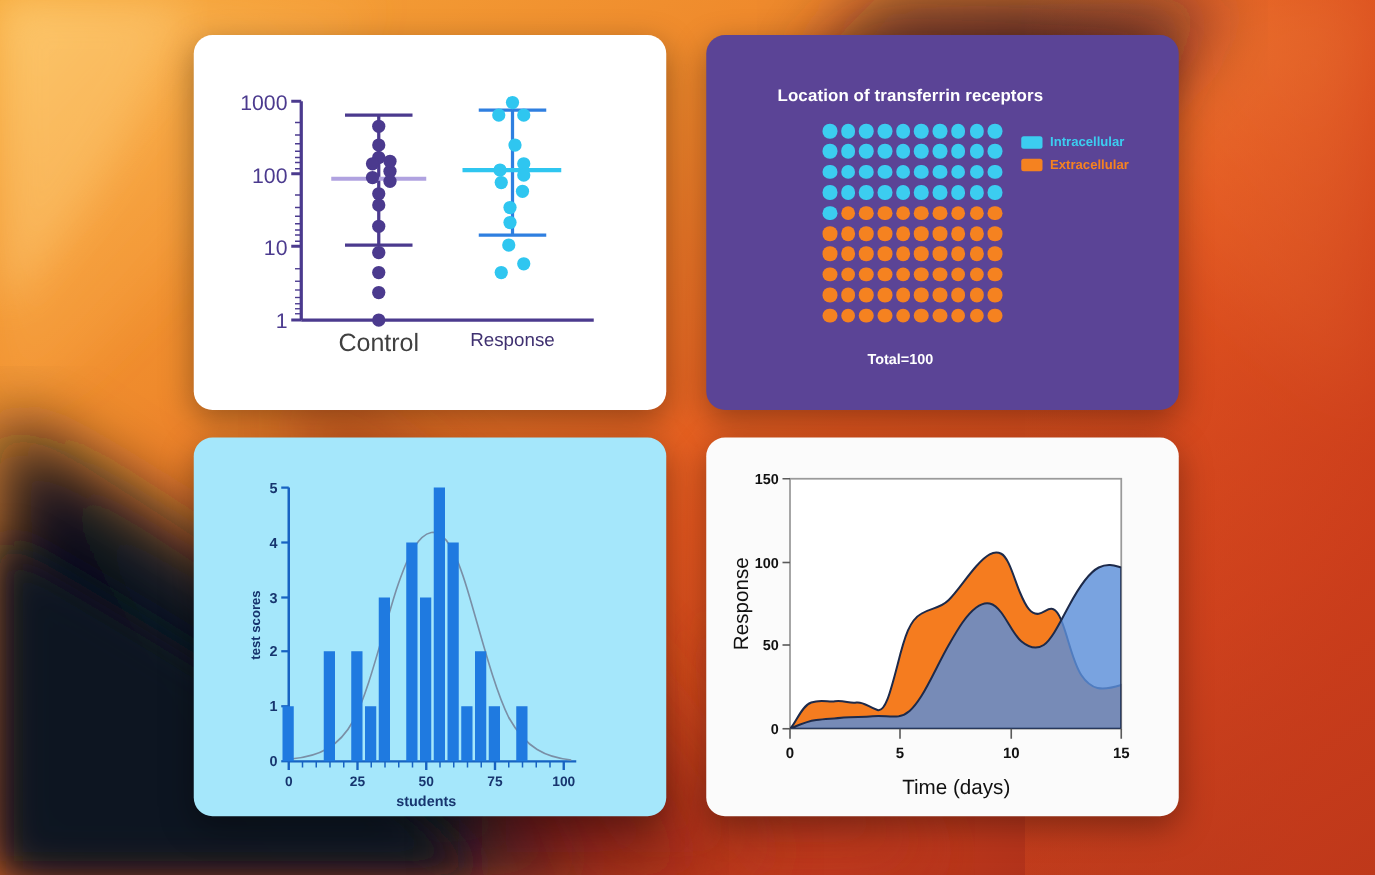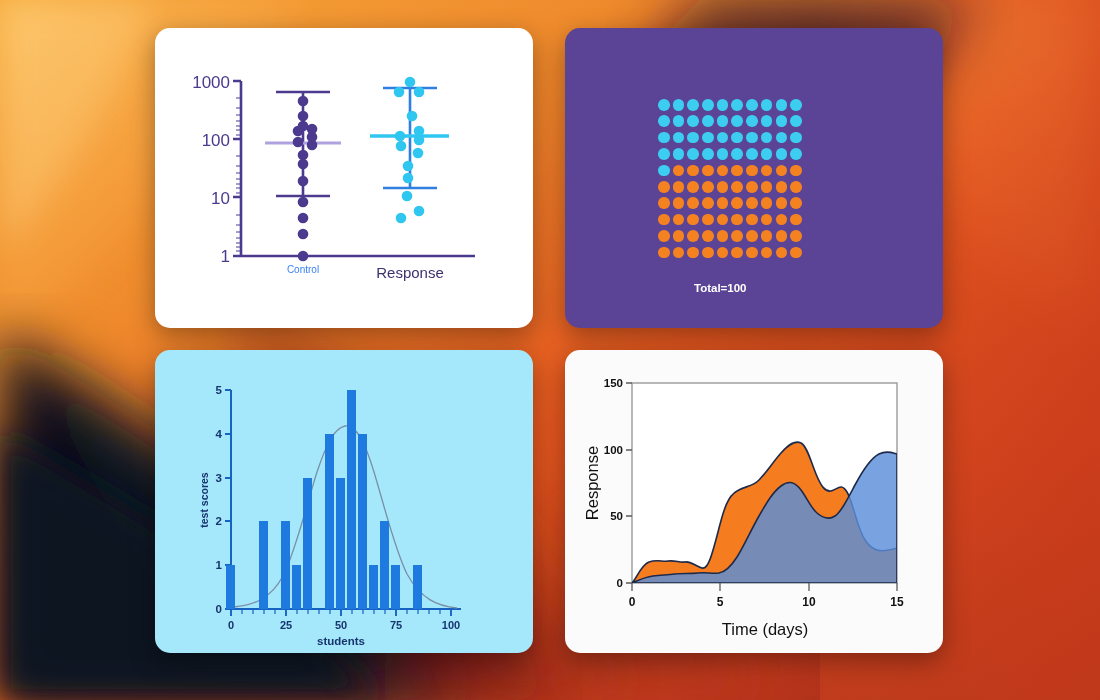--- a/index.html
+++ b/index.html
@@ -191,26 +191,27 @@
           <circle cx="263" cy="125" r="5.3"></circle>
           <circle cx="253" cy="138" r="5.3"></circle>
           <circle cx="253" cy="150" r="5.3"></circle>
           <circle cx="252" cy="168" r="5.3"></circle>
           <circle cx="264" cy="183" r="5.3"></circle>
           <circle cx="246" cy="190" r="5.3"></circle>
         </g>
       </g>
     </svg>
     <div style="position:absolute;left:109px;top:236px;width:78px;text-align:center;
-                font-size:10px;color:#3b82f6;">Control</div>
+                font-size:20px;color:#404040;">Control</div>
     <div style="position:absolute;left:216px;top:236px;width:78px;text-align:center;
                 font-size:15px;color:#3f3070;">Response</div>
   </div>
 
   <div class="card card-dots">
+    <div class="dots-title">Location of transferrin receptors</div>
     <div class="dot-grid" id="dotGrid">
         <div class="dot" style="background: rgb(60, 205, 240);"></div>
         <div class="dot" style="background: rgb(60, 205, 240);"></div>
         <div class="dot" style="background: rgb(60, 205, 240);"></div>
         <div class="dot" style="background: rgb(60, 205, 240);"></div>
         <div class="dot" style="background: rgb(60, 205, 240);"></div>
         <div class="dot" style="background: rgb(60, 205, 240);"></div>
         <div class="dot" style="background: rgb(60, 205, 240);"></div>
         <div class="dot" style="background: rgb(60, 205, 240);"></div>
         <div class="dot" style="background: rgb(60, 205, 240);"></div>
@@ -299,20 +300,30 @@
         <div class="dot" style="background: rgb(245, 130, 32);"></div>
         <div class="dot" style="background: rgb(245, 130, 32);"></div>
         <div class="dot" style="background: rgb(245, 130, 32);"></div>
         <div class="dot" style="background: rgb(245, 130, 32);"></div>
         <div class="dot" style="background: rgb(245, 130, 32);"></div>
         <div class="dot" style="background: rgb(245, 130, 32);"></div>
         <div class="dot" style="background: rgb(245, 130, 32);"></div>
         <div class="dot" style="background: rgb(245, 130, 32);"></div>
         <div class="dot" style="background: rgb(245, 130, 32);"></div>
       </div>
+    <div class="legend">
+      <div class="legend-row">
+        <span class="legend-swatch" id="sw0" style="background: rgb(60, 205, 240);"></span>
+        <span class="legend-label" id="lb0" style="color: rgb(60, 205, 240);">Intracellular</span>
+      </div>
+      <div class="legend-row">
+        <span class="legend-swatch" id="sw1" style="background: rgb(245, 130, 32);"></span>
+        <span class="legend-label" id="lb1" style="color: rgb(245, 130, 32);">Extracellular</span>
+      </div>
+    </div>
     <div class="dots-total">Total=100</div>
   </div>
 
   <div class="card card-hist">
     <svg class="fill" viewBox="0 0 378 303" preserveAspectRatio="none">
       <g font-family="Liberation Sans, sans-serif">
 
         <line x1="76" y1="40" x2="76" y2="259" stroke="#1763c2" stroke-width="2"></line>
         <line x1="76" y1="259" x2="306" y2="259" stroke="#1763c2" stroke-width="1.8"></line>
 

